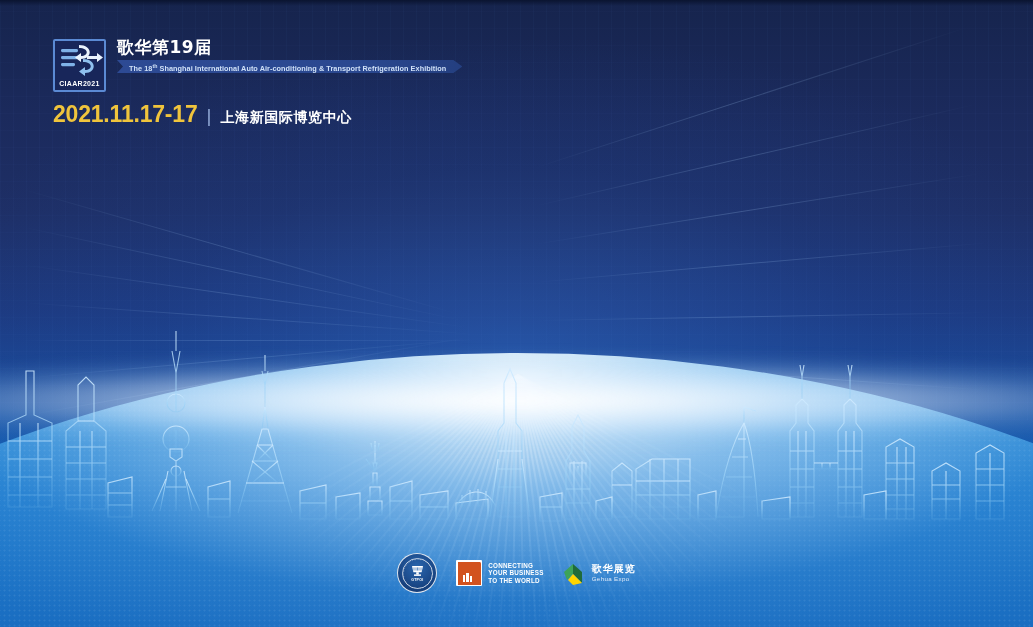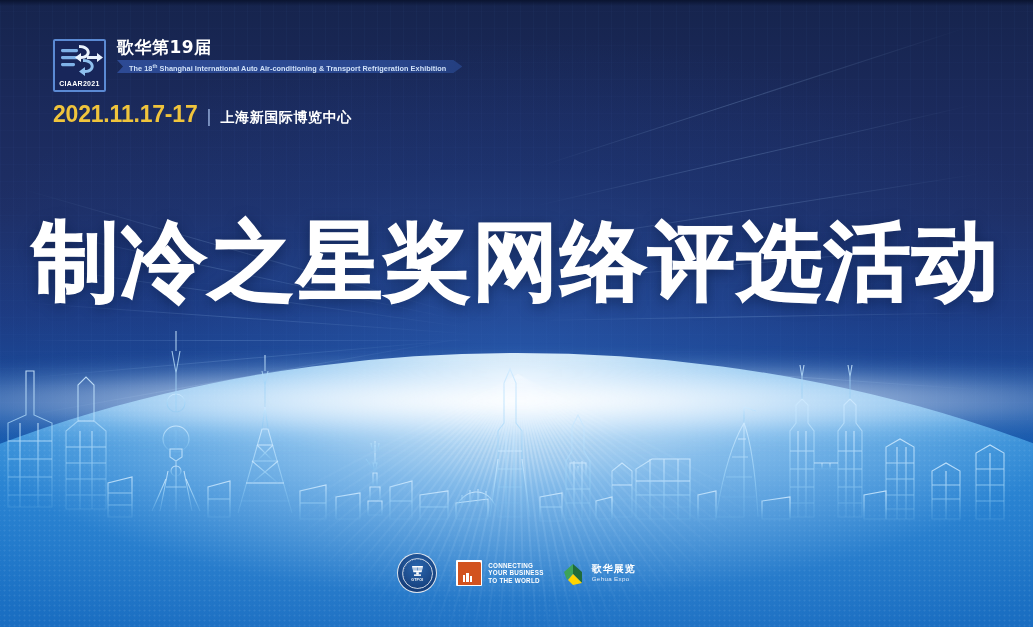--- a/index.html
+++ b/index.html
@@ -425,23 +425,20 @@
       </div>
     </div>
 
     <div class="hdr-info">
       <span class="hdr-date">2021.11.17-17</span>
       <span class="hdr-div">|</span>
       <span class="hdr-venue">上海新国际博览中心</span>
     </div>
   </div>
 
-  <div class="title">
-    <span class="title-text">制冷之星奖网络评选活动</span>
-  </div>
 
   <div class="footer">
 
     <div class="f-item">
       <div class="seal">
         <svg class="seal-arc" viewBox="0 0 40 40">
           <circle cx="20" cy="20" r="14.5" fill="none" stroke="rgba(255,255,255,.45)" stroke-width=".7" stroke-dasharray="1.2 1.6"></circle>
         </svg>
         <div class="seal-inner">
           <svg class="seal-cup" width="15" height="12" viewBox="0 0 15 12">

